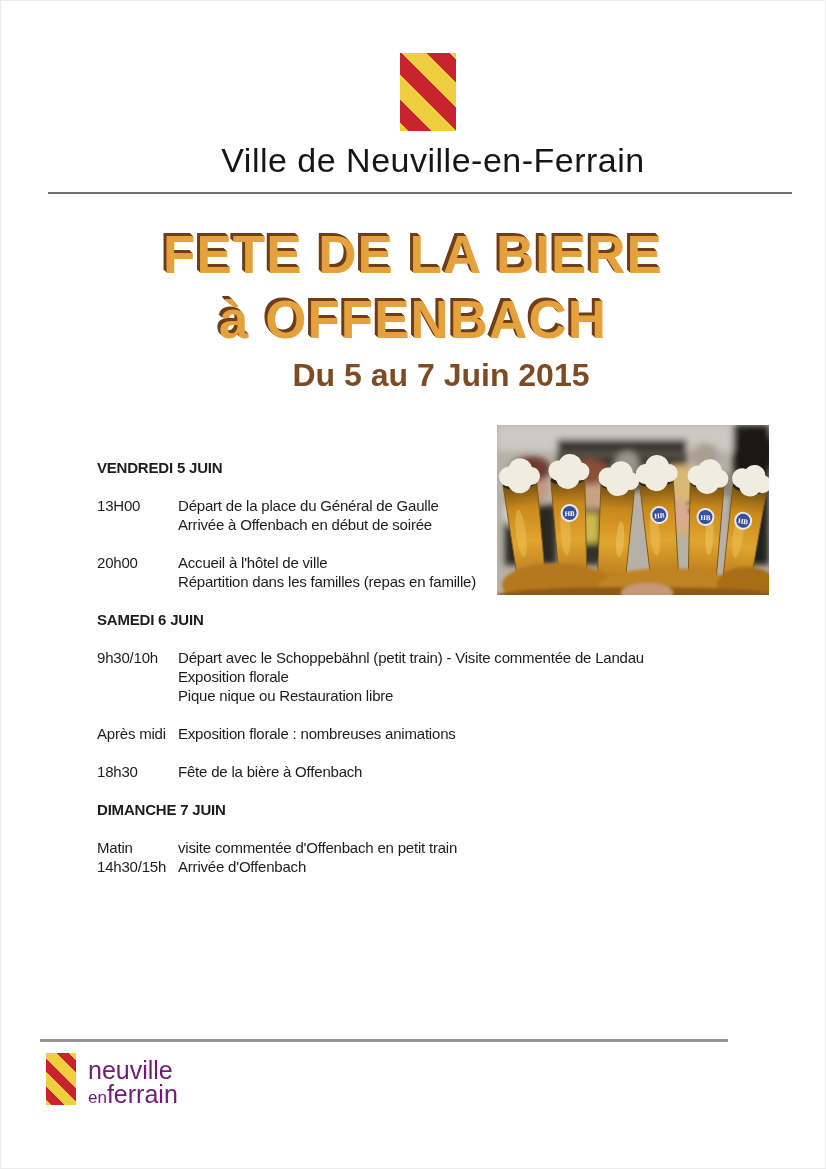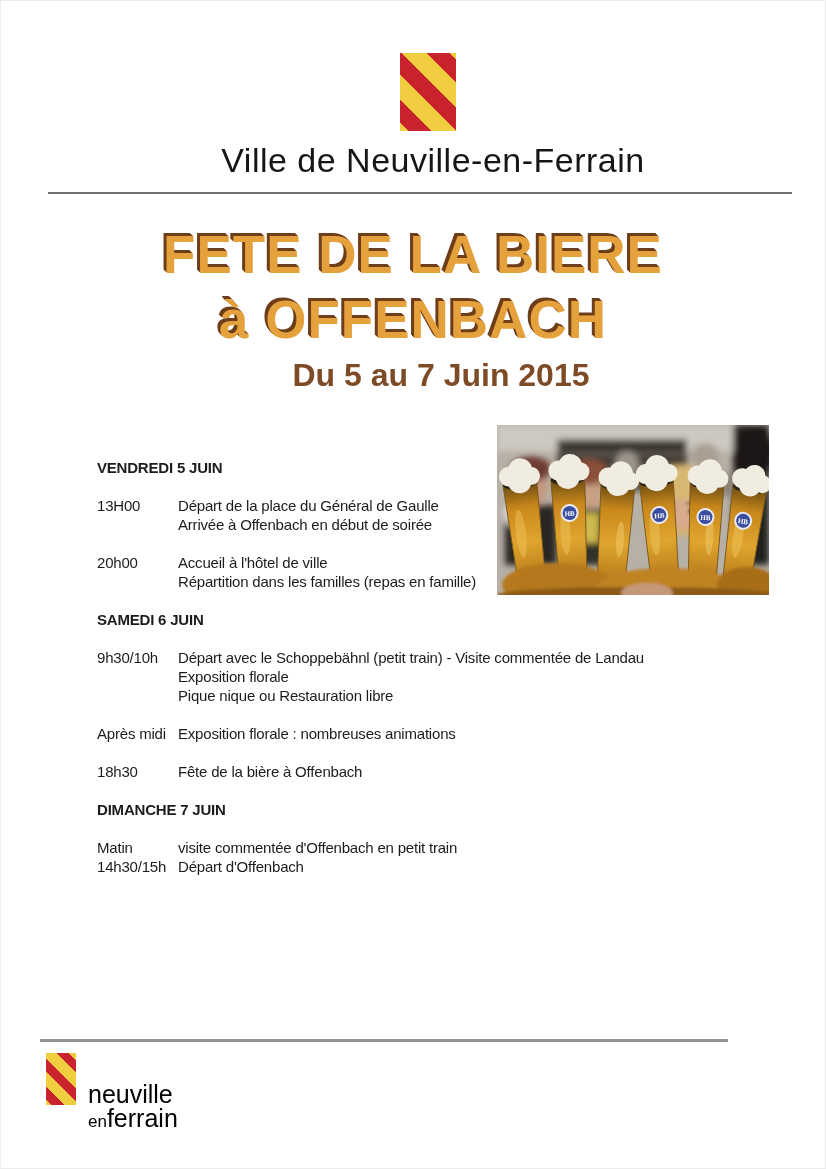--- a/index.html
+++ b/index.html
@@ -31,21 +31,21 @@
   #photo{position:absolute;left:497px;top:425px;width:272px;height:170px;}
 
   .schedule{position:absolute;left:97px;top:458px;width:600px;
     font-size:15px;line-height:19px;letter-spacing:-0.2px;color:#1c1c1c;}
   .sec-title{font-weight:bold;margin-bottom:19px;}
   .item{display:flex;margin-bottom:19px;}
   .item.tight{margin-bottom:0;}
   .time{flex:0 0 81px;width:81px;}
   .desc div{white-space:nowrap;}
 
-  #footer-logo-text{position:absolute;left:88px;top:1082px;color:#000000;}
+  #footer-logo-text{position:absolute;left:88px;top:1058px;color:#701a75;}
   #footer-line1{font-size:25px;line-height:24px;}
   #footer-line2{display:flex;align-items:baseline;line-height:24px;}
   #footer-line2 .small{font-size:17px;}
   #footer-line2 .big{font-size:25px;}
 </style>
 </head>
 <body>
 
 <div class="page">
 
@@ -245,21 +245,21 @@
     <div class="sec-title">DIMANCHE 7 JUIN</div>
     <div class="item tight">
       <div class="time">Matin</div>
       <div class="desc">
         <div>visite commentée d'Offenbach en petit train</div>
       </div>
     </div>
     <div class="item">
       <div class="time">14h30/15h</div>
       <div class="desc">
-        <div>Départ d'Offenbach</div>
+        <div>Arrivée d'Offenbach</div>
       </div>
     </div>
 
   </div>
 
   <div id="rule-bottom" class="rule"></div>
   <div id="shield-bottom" class="shield"></div>
   <div id="footer-logo-text">
     <div id="footer-line1">neuville</div>
     <div id="footer-line2">

